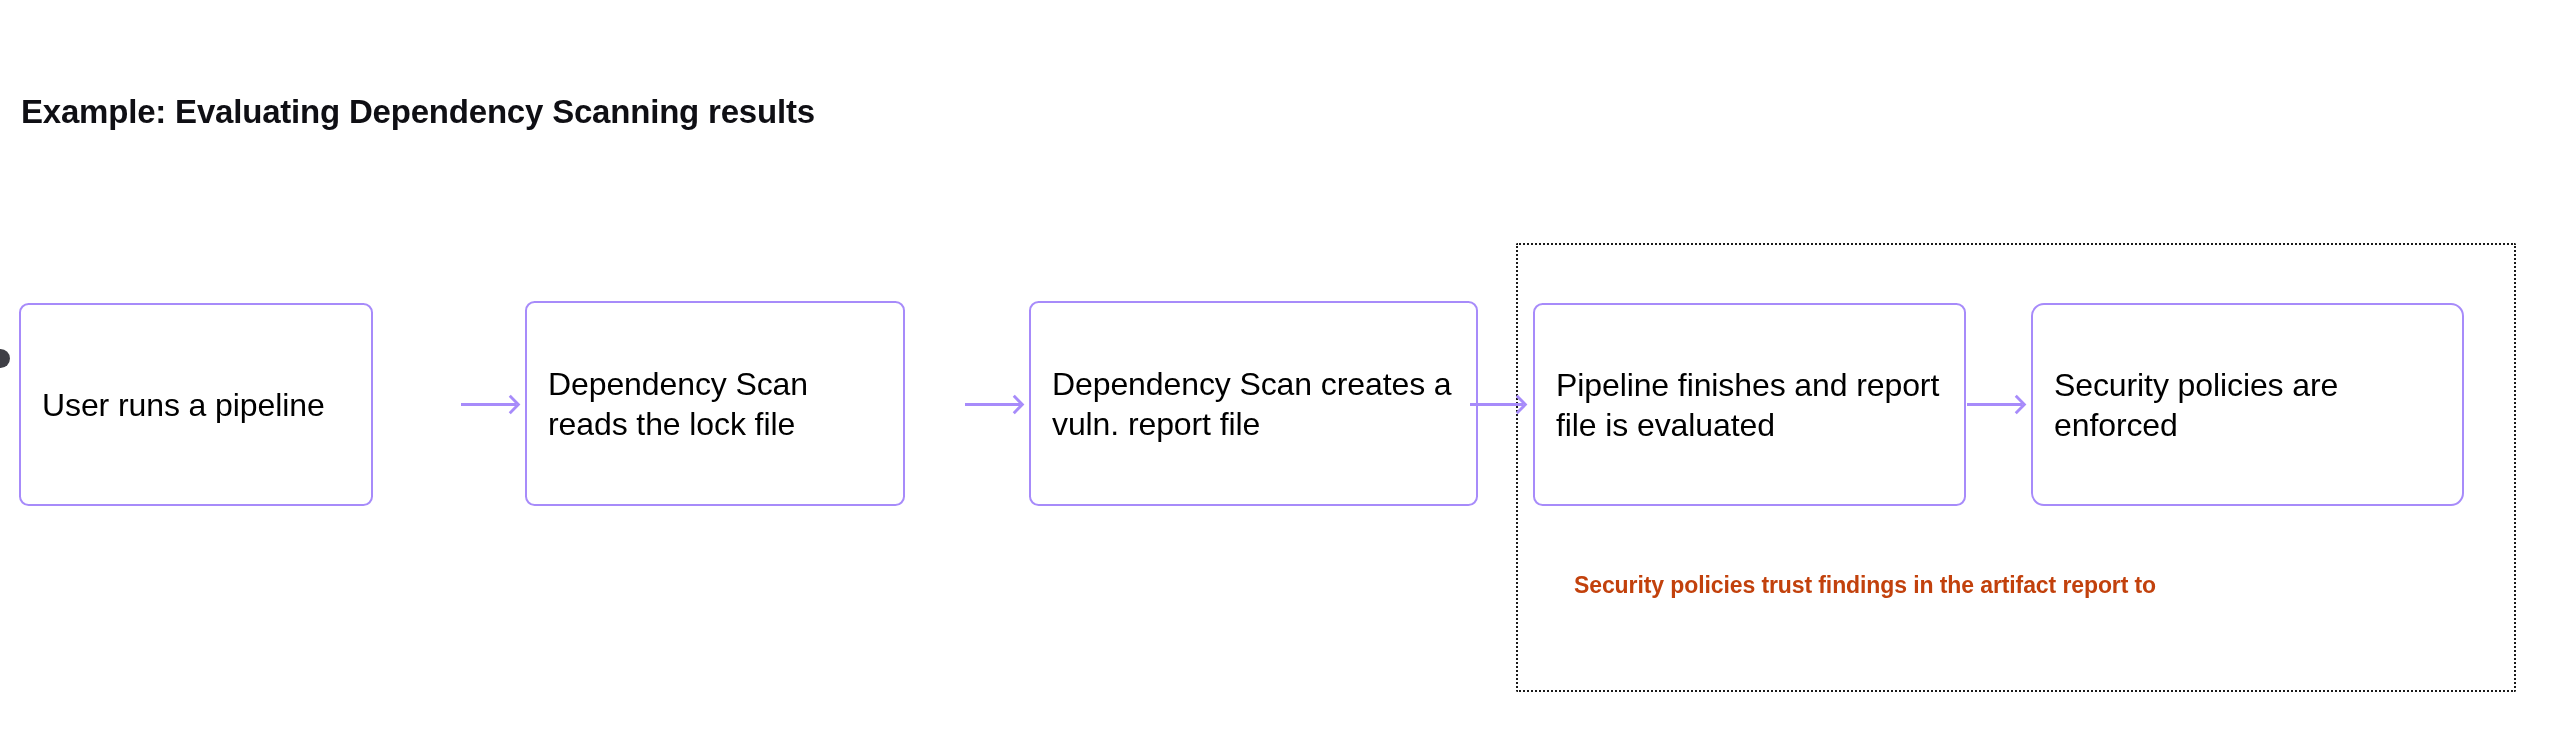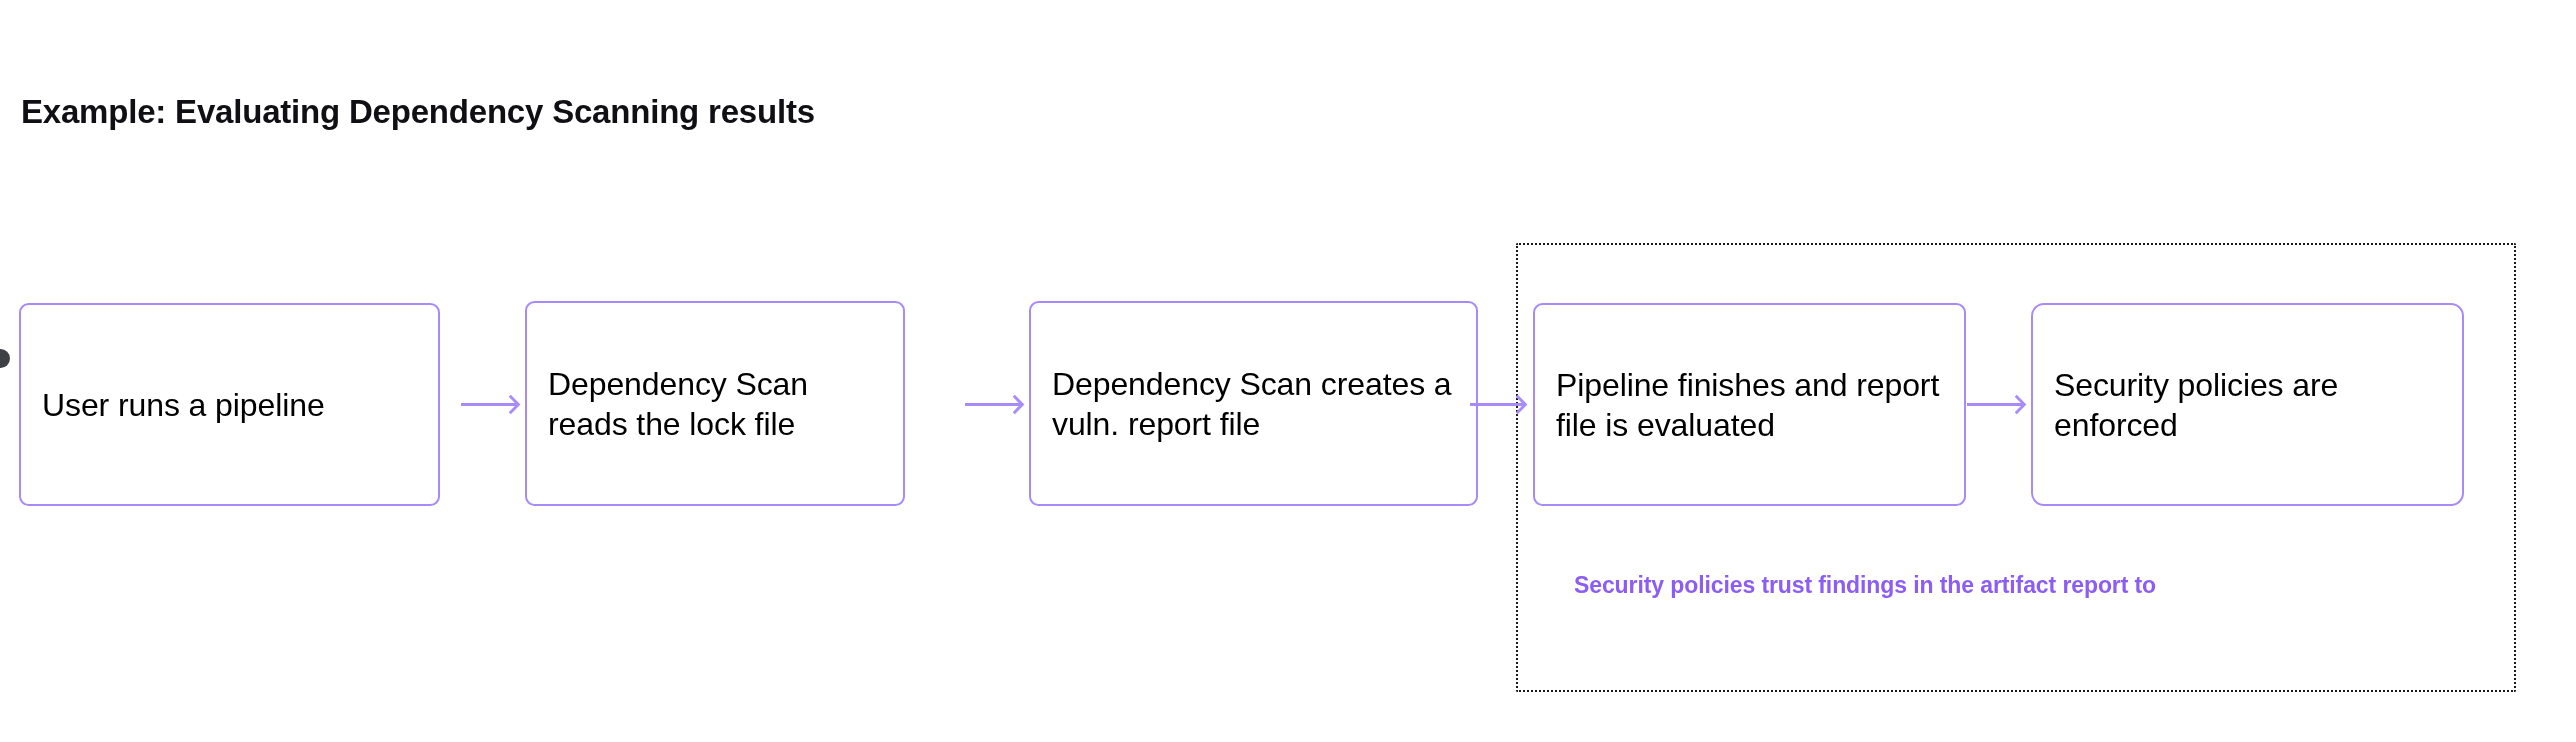--- a/index.html
+++ b/index.html
@@ -57,21 +57,21 @@
     padding: 0 21px;
   }
   .node-label {
     font-size: 32px;
     line-height: 40px;
     color: #000000;
     font-weight: 400;
     letter-spacing: -0.1px;
   }
 
-  #node-1 { left: 19px;   top: 287px; width: 421px; height: 203px; }
+  #node-1 { left: 19px;   top: 287px; width: 354px; height: 203px; }
   #node-2 { left: 525px;  top: 285px; width: 380px; height: 205px; }
   #node-3 { left: 1029px; top: 285px; width: 449px; height: 205px; }
   #node-4 { left: 1533px; top: 287px; width: 433px; height: 203px; }
   #node-5 { left: 2031px; top: 287px; width: 433px; height: 203px; border-radius: 13px; }
 
   
   .arrow {
     position: absolute;
     height: 25px;
     top: 376px;
@@ -111,21 +111,21 @@
 
   
   #group-caption {
     position: absolute;
     left: 1574px;
     top: 554px;
     width: 910px;
     font-size: 23px;
     line-height: 30px;
     font-weight: bold;
-    color: #8b5cf6;
+    color: #c2410c;
     letter-spacing: -0.1px;
   }
   #group-caption .cap-line { display: block; }
 </style>
 </head>
 <body>
 
 <div id="canvas">
 
   <div class="diagram-title">Example: Evaluating Dependency Scanning results</div>

